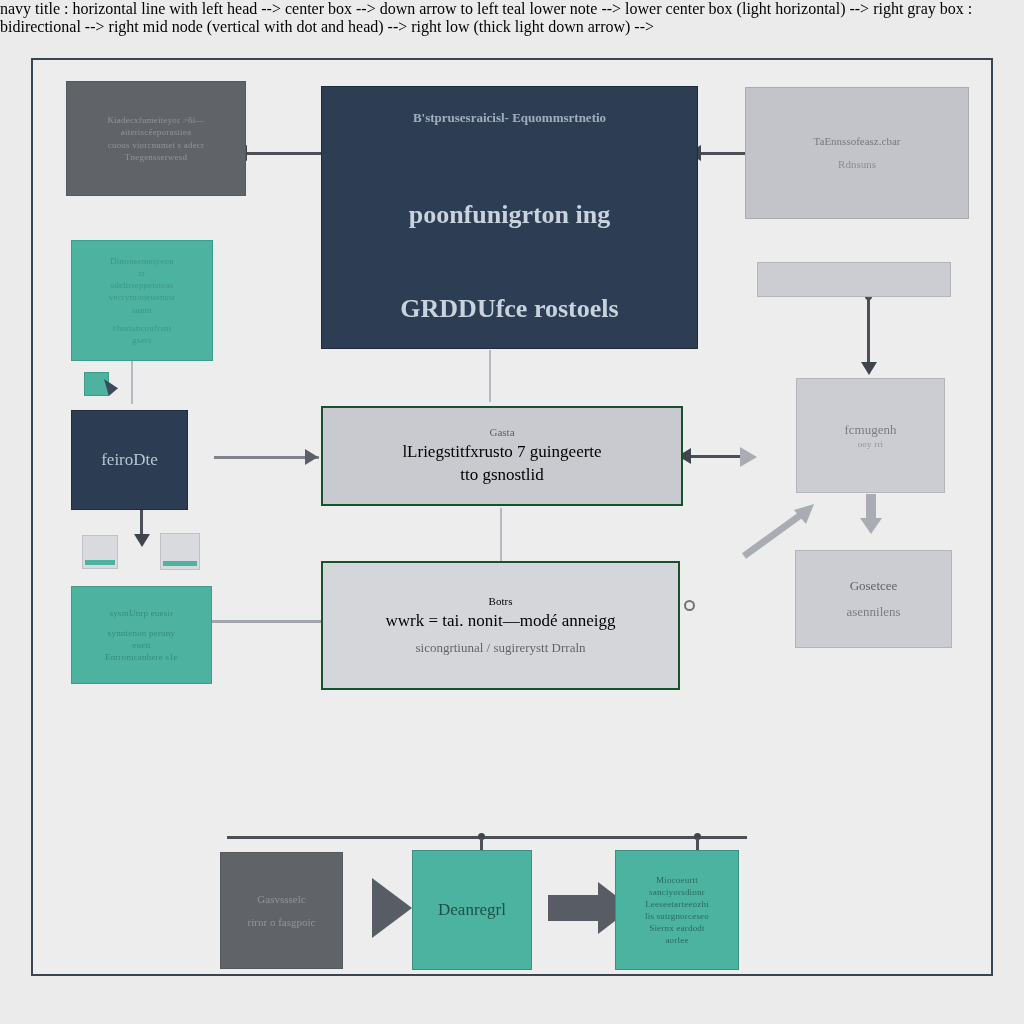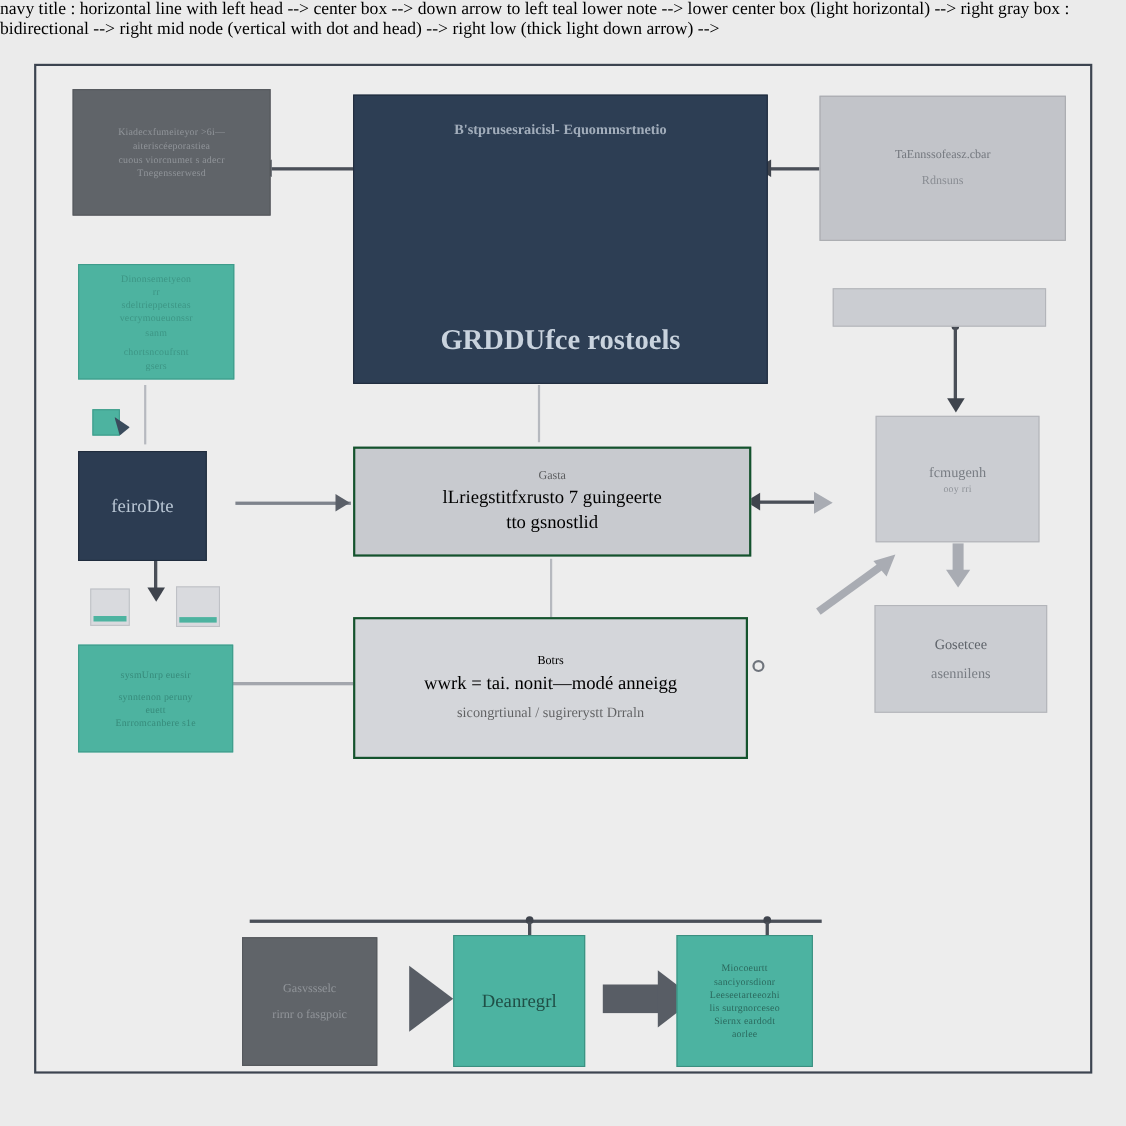--- a/index.html
+++ b/index.html
@@ -196,39 +196,40 @@
   <div class="block-arrow" style="left:548px; top:882px; width:86px; height:52px;">
     <div class="stem" style="left:0; top:13px; width:52px; height:26px;"></div>
     <div class="tip" style="left:50px; top:0;"></div>
   </div>
 
   
 
   
   <div class="node navy t-hero" style="left:321px; top:86px; width:377px; height:263px; padding:22px 18px;">
     <span class="ln t-md semi" style="margin-bottom:26px;">B'stprusesraicisl- Equommsrtnetio</span>
+    <span class="ln" style="margin-bottom:14px;">poonfunigrton ing</span>
     <span class="ln">GRDDUfce rostoels</span>
   </div>
 
   
   <div class="node gray-d t-xs" style="left:66px; top:81px; width:180px; height:115px; padding:10px 12px;">
     <span class="ln faint">Kiadecxfumeiteyor &gt;6i—</span>
     <span class="ln faint">aiteriscéeporastiea</span>
     <span class="ln faint">cuous viorcnumet s adecr</span>
     <span class="ln faint">Tnegensserwesd</span>
   </div>
 
   
   <div class="node gray-m t-sm" style="left:745px; top:87px; width:224px; height:132px; padding:10px 14px;">
     <span class="ln semi" style="margin-bottom:8px;">TaEnnssofeasz.cbar</span>
     <span class="ln faint">Rdnsuns</span>
   </div>
 
   
-  <div class="node teal t-xs" style="left:71px; top:240px; width:142px; height:105px; padding:8px 10px;">
+  <div class="node teal t-xs" style="left:71px; top:240px; width:142px; height:121px; padding:8px 10px;">
     <span class="ln faint">Dinonsemetyeon</span>
     <span class="ln faint">rr</span>
     <span class="ln faint">sdeltrieppetsteas</span>
     <span class="ln faint">vecrymoueuonssr</span>
     <span class="ln faint">sanm</span>
     <span class="ln faint" style="margin-top:6px;">chortsncoufrsnt</span>
     <span class="ln faint">gsers</span>
   </div>
 
   

